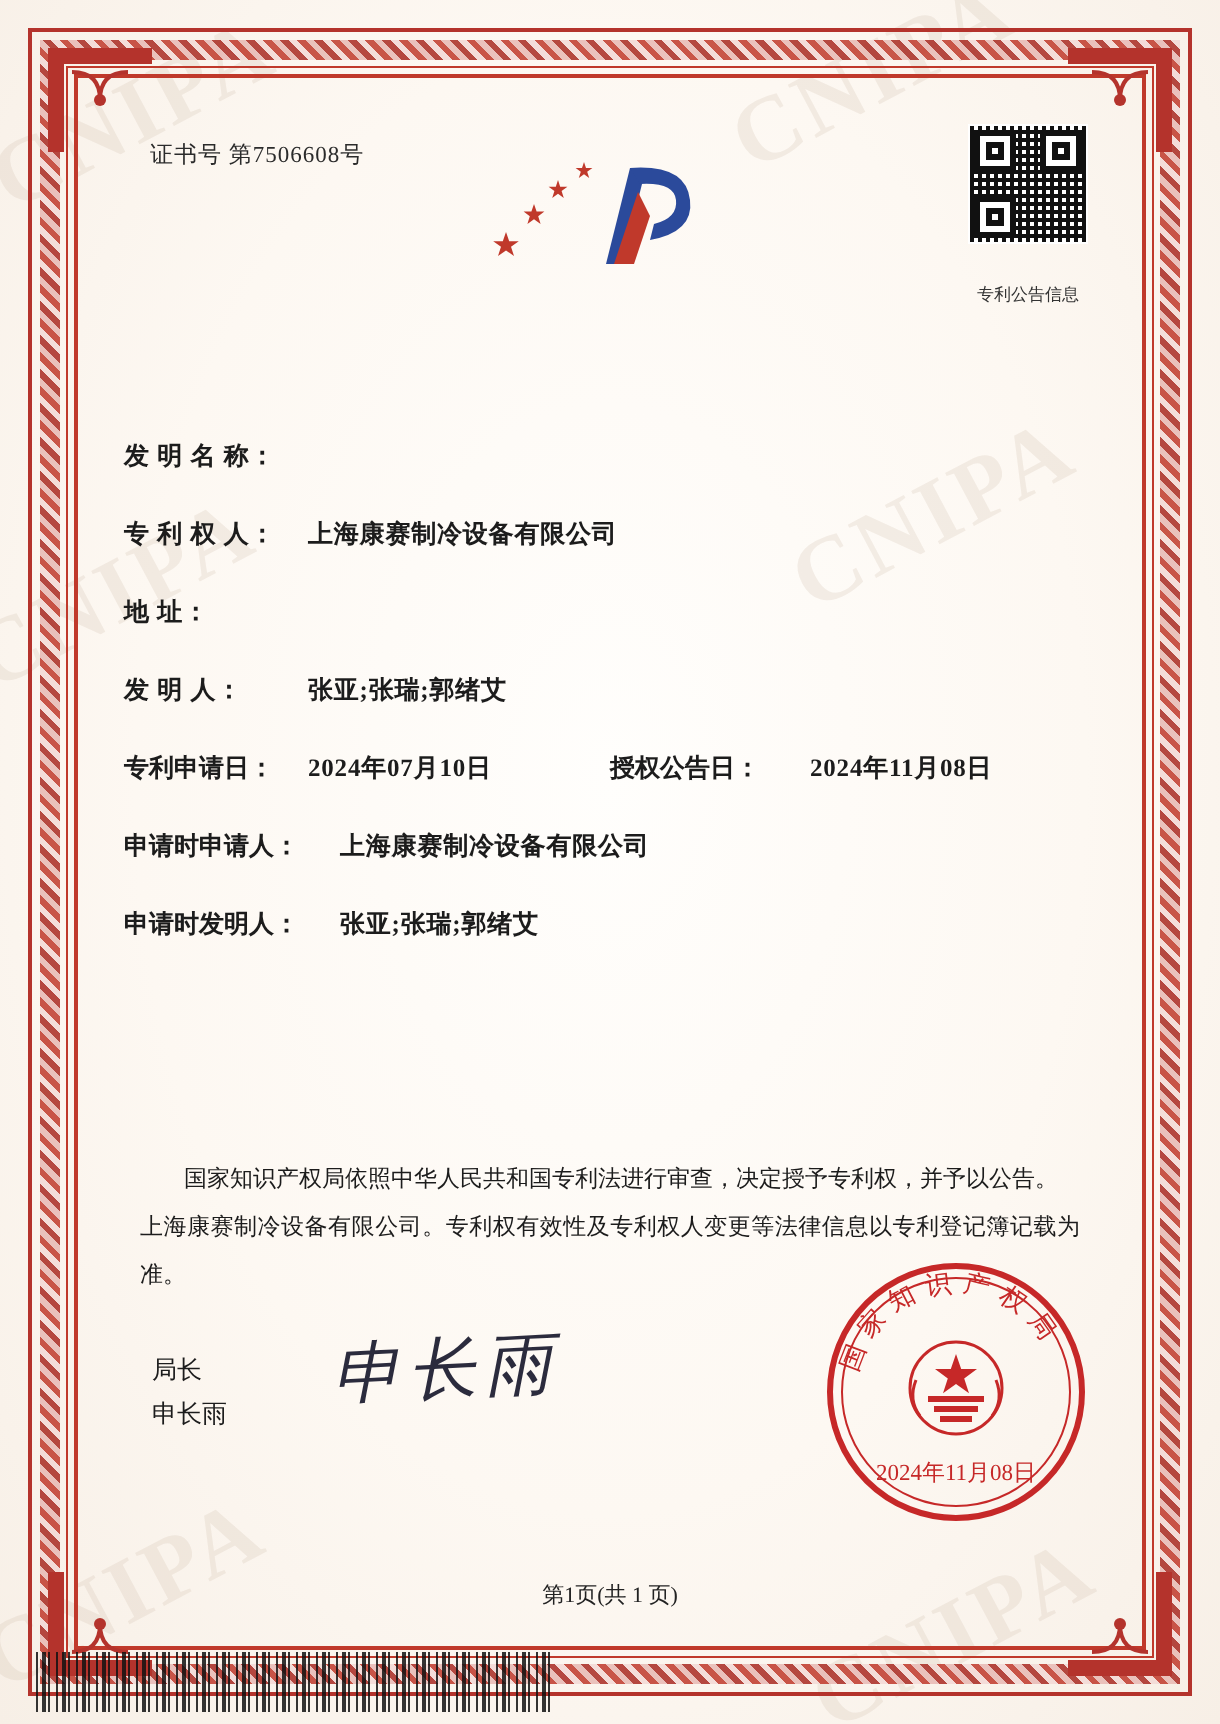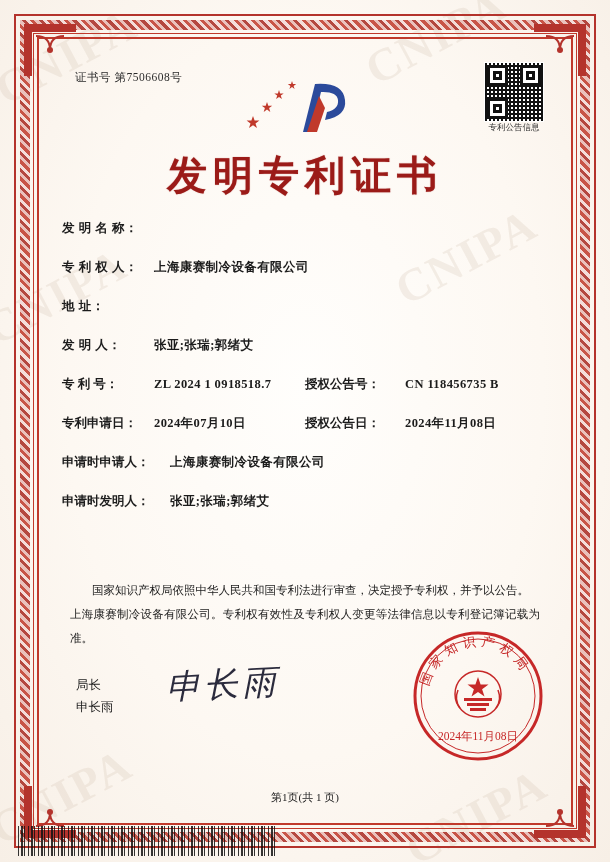--- a/index.html
+++ b/index.html
@@ -128,21 +128,21 @@
   .qr::after  { right: 2px; top: 2px; }
   .qr-sub {
     position: absolute;
     left: 2px; bottom: 2px;
     width: 15px; height: 15px;
     border: 3px solid #111;
     background: #fff;
     box-shadow: inset 0 0 0 3px #fff, inset 0 0 0 6px #111;
   }
   .qr-caption {
-    margin-top: 0;
+    margin-top: 20px;
     font-size: 8.5px;
     color: #333;
     font-family: "Liberation Serif", serif;
     white-space: nowrap;
   }
 
   
   .emblem {
     position: absolute;
     left: 50%;
@@ -335,21 +335,20 @@
         <polygon points="8,42 9.6,46.6 14.4,46.6 10.5,49.4 12,54 8,51.2 4,54 5.5,49.4 1.6,46.6 6.4,46.6"></polygon>
         <polygon points="22,28 23.3,31.8 27.2,31.8 24.1,34.1 25.3,38 22,35.6 18.7,38 19.9,34.1 16.8,31.8 20.7,31.8"></polygon>
         <polygon points="34,16 35.1,19.4 38.7,19.4 35.8,21.5 36.9,25 34,22.9 31.1,25 32.2,21.5 29.3,19.4 32.9,19.4"></polygon>
         <polygon points="47,7 48,10 51.2,10 48.6,11.9 49.6,15 47,13.1 44.4,15 45.4,11.9 42.8,10 46,10"></polygon>
       </g>
       <path d="M58 58 L70 10 L78 10 L66 58 Z" fill="#2b4a9b"></path>
       <path d="M70 10 q28 -2 30 16 q2 16 -20 20 l2 -8 q12 -3 11 -12 q-1 -9 -18 -8 Z" fill="#2b4a9b"></path>
       <path d="M62 58 L74 22 L80 34 L72 58 Z" fill="#c0392b"></path>
     </svg>
 
-    <div class="title">发明专利证书</div>
 
     <div class="fields">
 
       <div class="row">
         <span class="lbl">发 明 名 称：</span>
       </div>
 
       <div class="row">
         <span class="lbl">专 利 权 人：</span>
         <span class="val">上海康赛制冷设备有限公司</span>
@@ -357,30 +356,20 @@
 
       <div class="row">
         <span class="lbl">地        址：</span>
       </div>
 
       <div class="row">
         <span class="lbl">发  明  人：</span>
         <span class="val">张亚;张瑞;郭绪艾</span>
       </div>
 
-      <div class="row two">
-        <span class="col">
-          <span class="lbl2">专  利  号：</span>
-          <span class="val">ZL 2024 1 0918518.7</span>
-        </span>
-        <span class="col">
-          <span class="lbl3">授权公告号：</span>
-          <span class="val">CN 118456735 B</span>
-        </span>
-      </div>
 
       <div class="row two">
         <span class="col">
           <span class="lbl2">专利申请日：</span>
           <span class="val">2024年07月10日</span>
         </span>
         <span class="col">
           <span class="lbl3">授权公告日：</span>
           <span class="val">2024年11月08日</span>
         </span>

